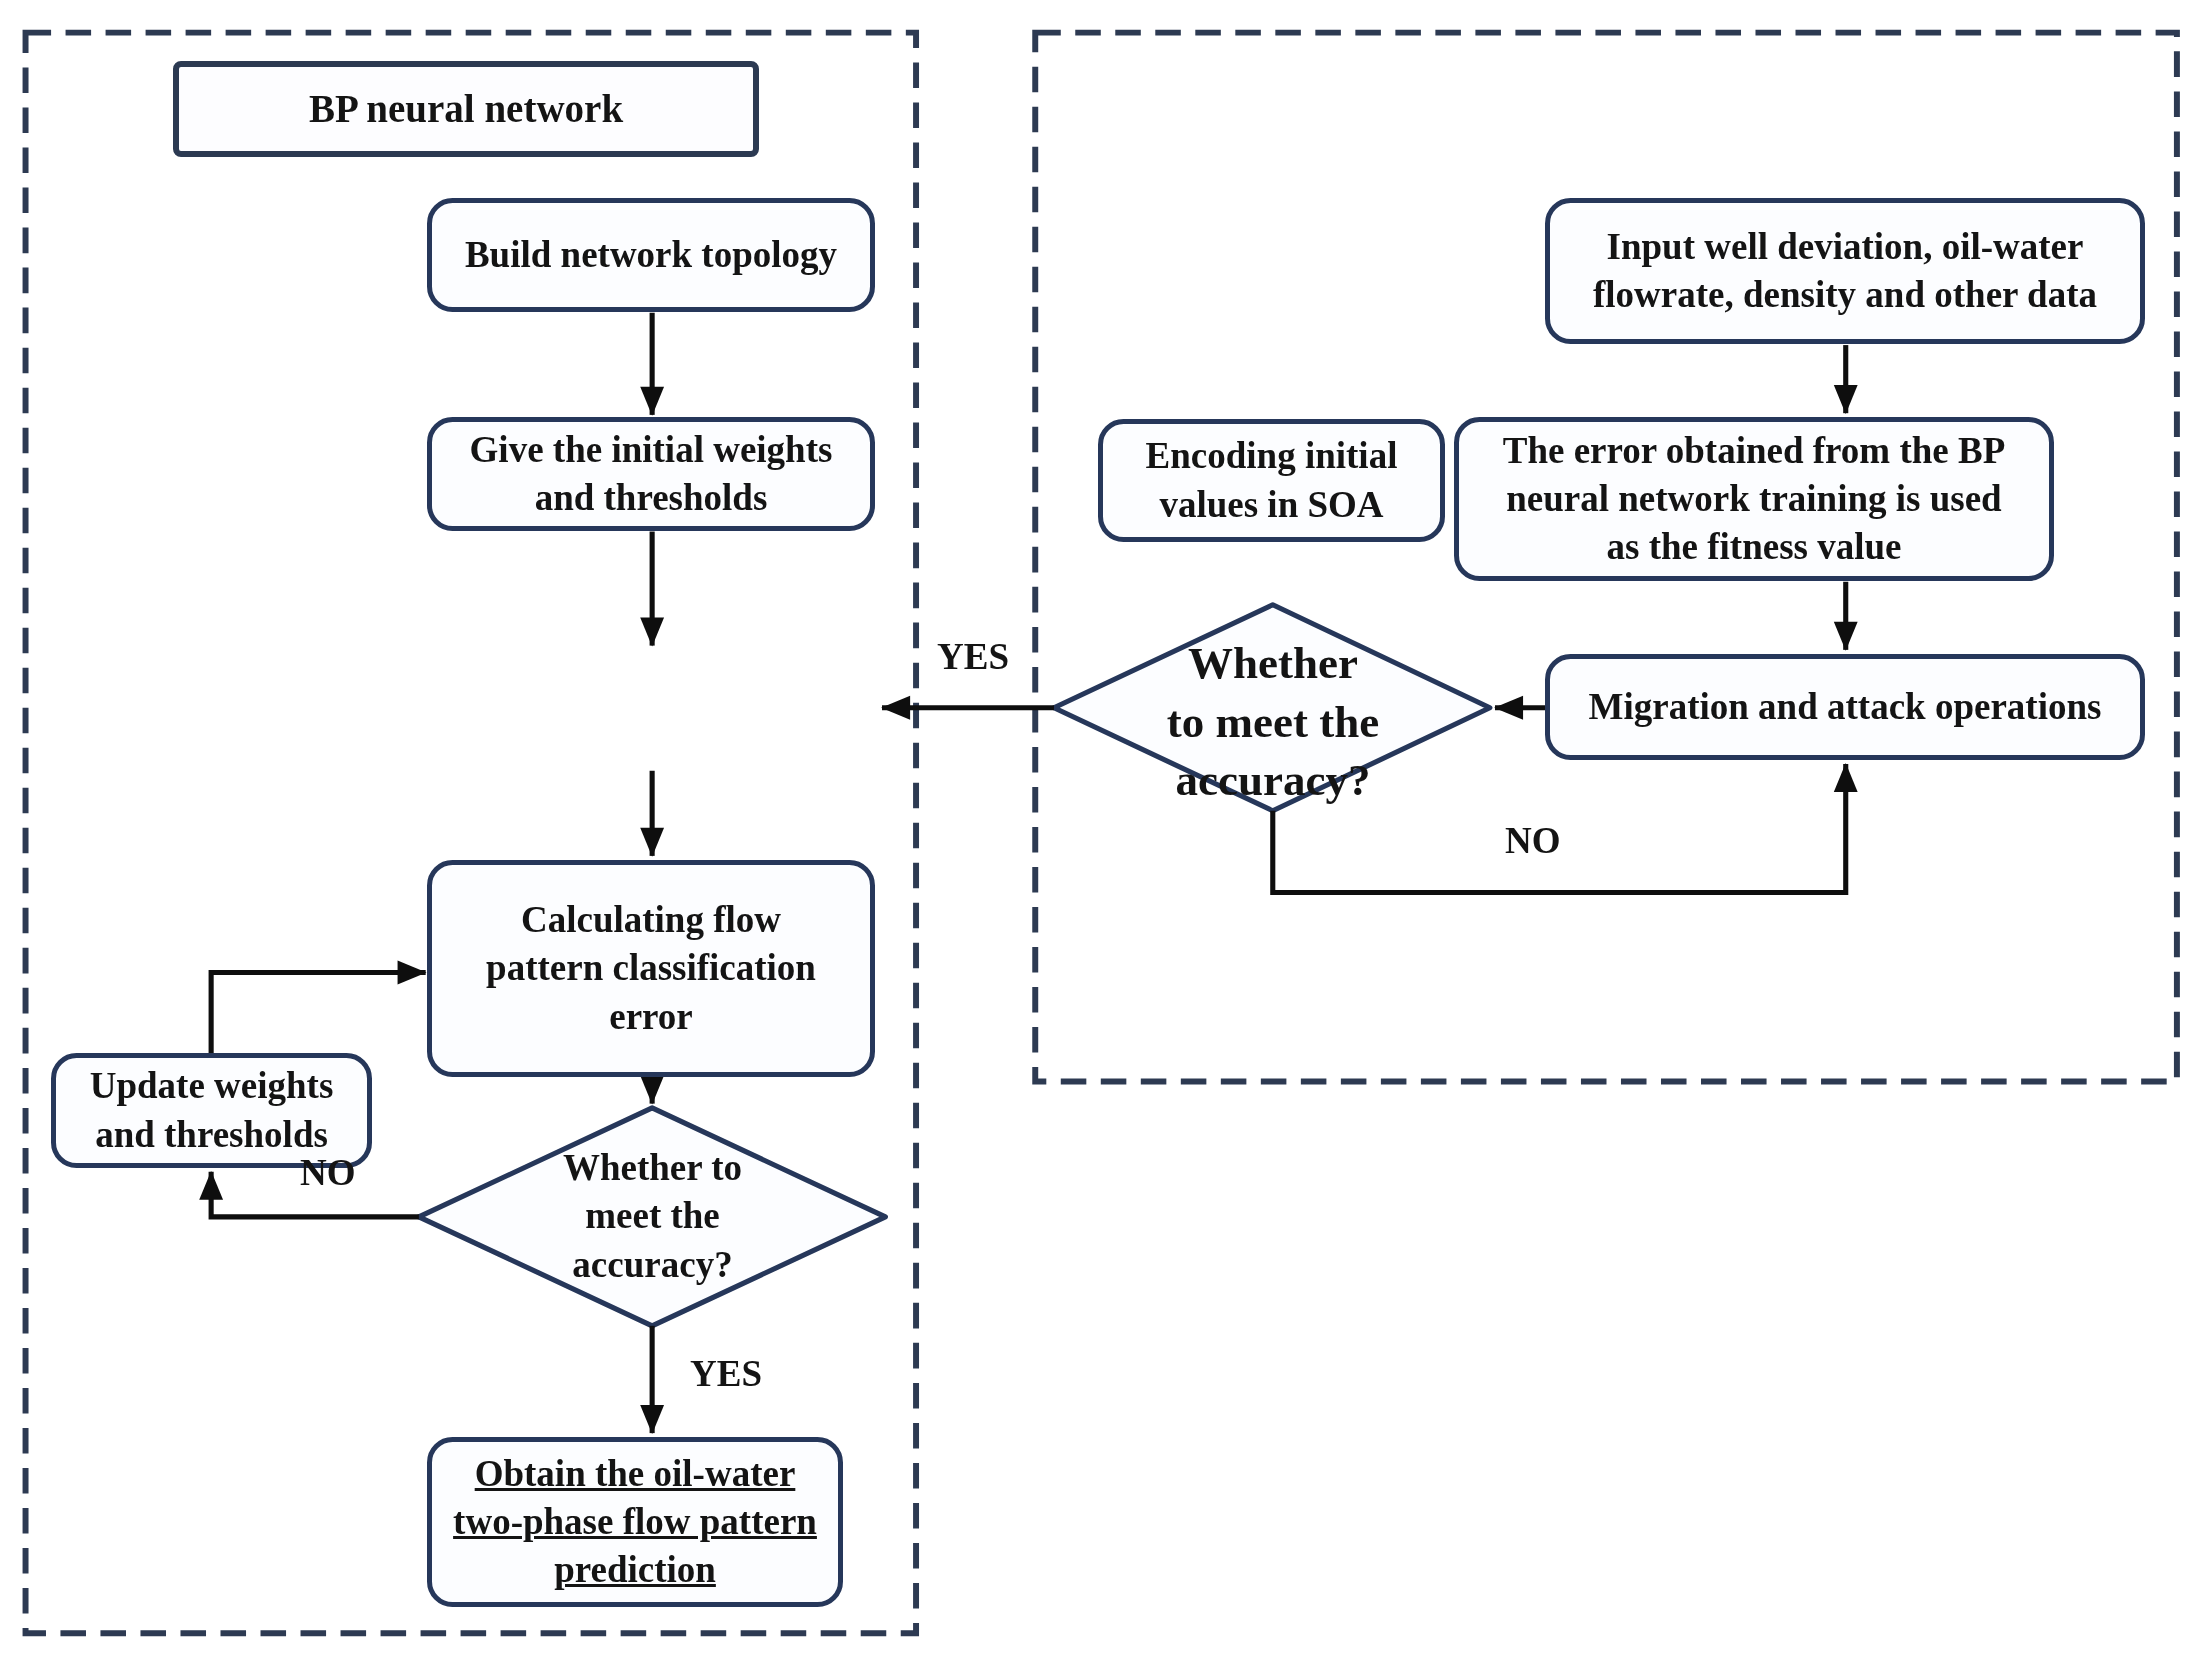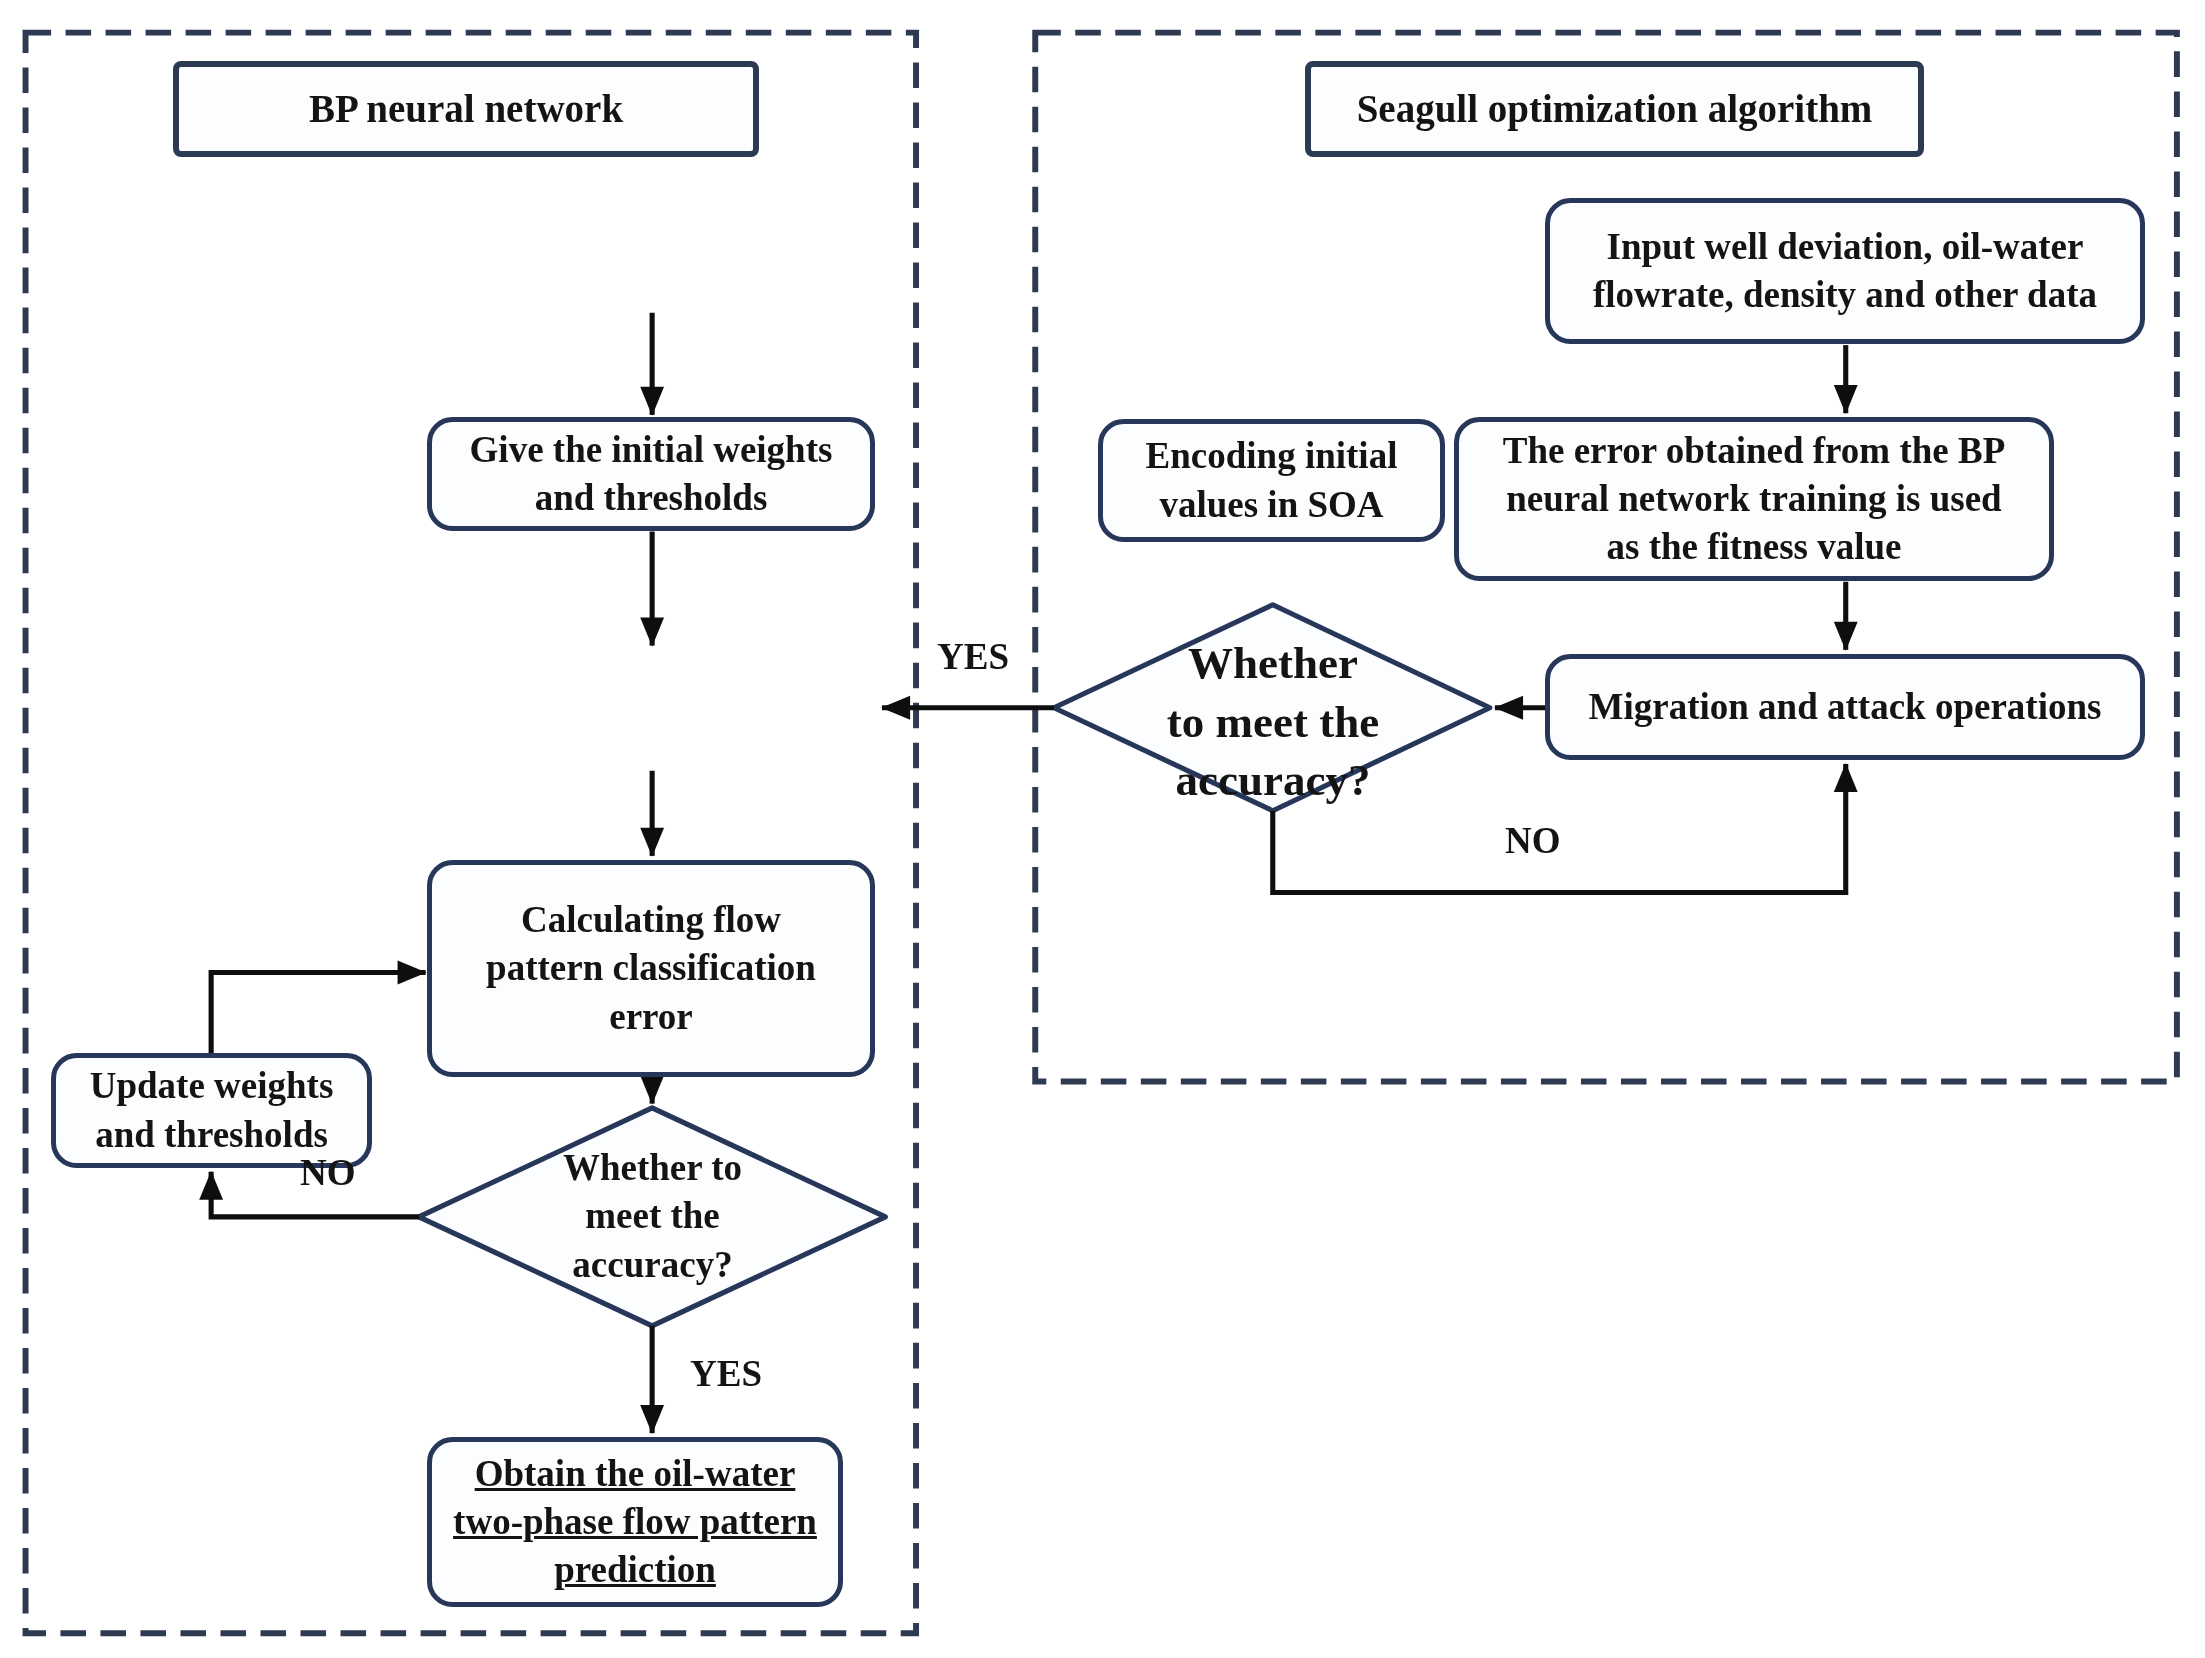--- a/index.html
+++ b/index.html
@@ -87,22 +87,22 @@
     <path class="arrow" d="M492 1429 H248 V1376"></path>
     <path class="arrow" d="M248 1237 V1142 H500"></path>
     <path class="arrow" d="M2168 405 V485"></path>
     <path class="arrow" d="M2168 683 V763"></path>
     <path class="arrow" d="M1815 831 H1756"></path>
     <path class="arrow" d="M1495 952 V1048 H2168 V897"></path>
     <path class="arrow" d="M1238 831 H1036"></path>
   </svg>
 
   <div class="node title" style="left:173px; top:61px; width:586px; height:96px;">BP neural network</div>
-  <div class="node title" style="left:1305px; top:61px; width:619px; height:96px;">Seagull optimization algorithm</div>
 
+  <div class="node" style="left:427px; top:198px; width:448px; height:114px;">Build network topology</div>
   <div class="node" style="left:427px; top:417px; width:448px; height:114px;">Give the initial weights
 and thresholds</div>
   <div class="node" style="left:427px; top:860px; width:448px; height:217px;">Calculating flow
 pattern classification
 error</div>
   <div class="node" style="left:51px; top:1053px; width:321px; height:115px;">Update weights
 and thresholds</div>
   <div class="node" style="left:427px; top:1437px; width:416px; height:170px;text-decoration:underline;">Obtain the oil-water
 two-phase flow pattern
 prediction</div>

